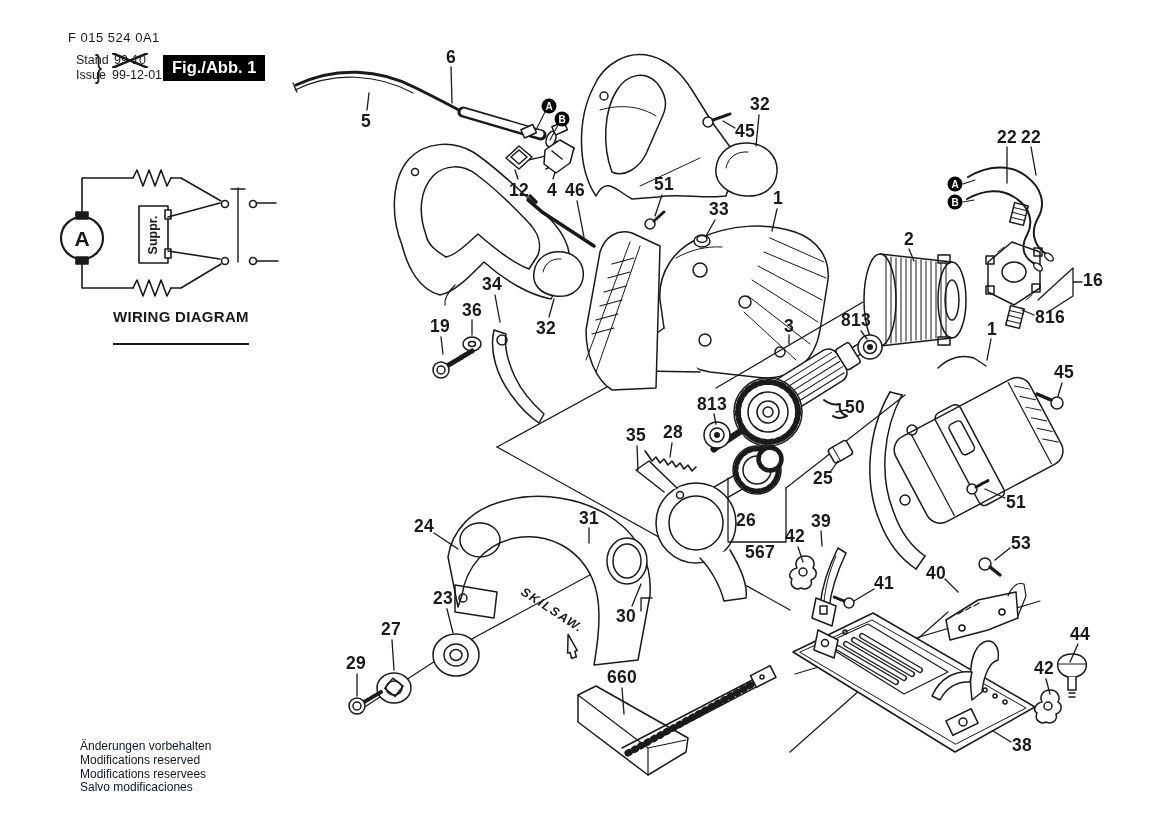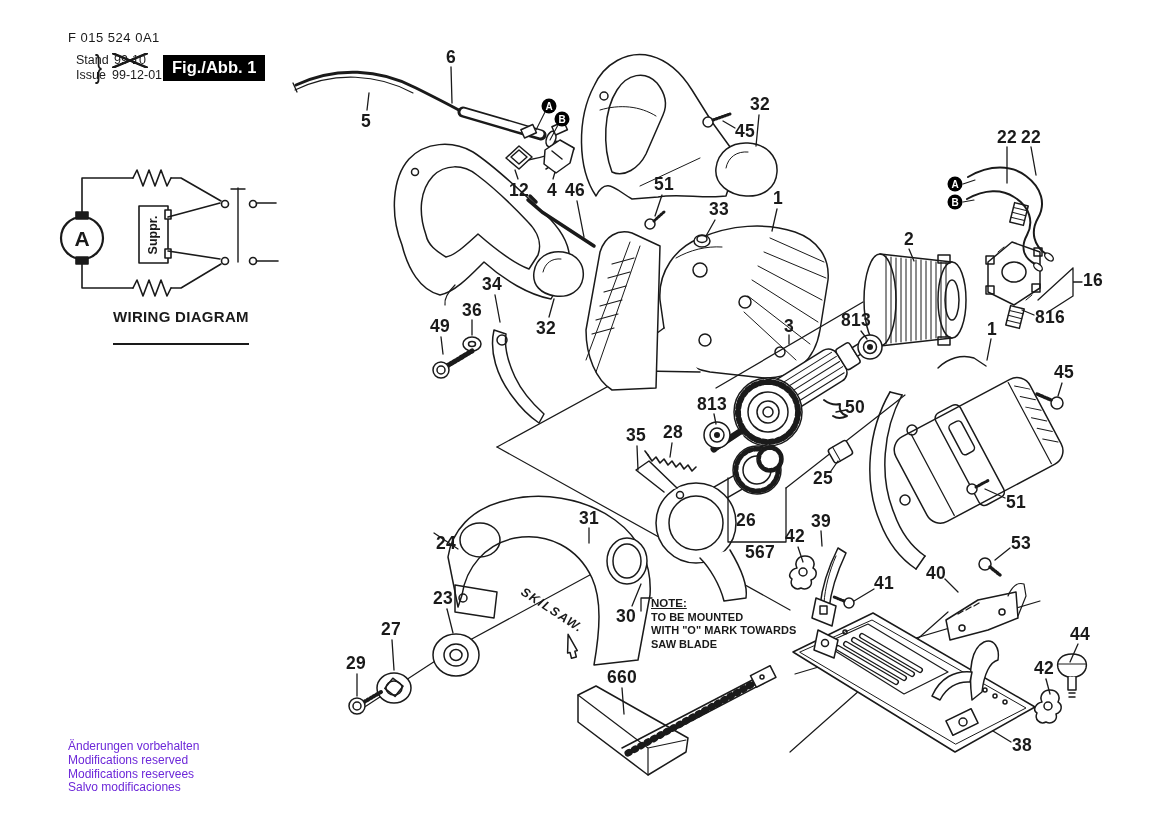--- a/index.html
+++ b/index.html
@@ -27,21 +27,21 @@
   .figbox{
     left:163px;top:55px;background:var(--boxbg);color:var(--boxtx);
     font-weight:bold;font-size:16.5px;padding:3px 9px 4px 9px;
   }
   .wiringtitle{
     left:113px;top:308px;font-weight:bold;font-size:15px;letter-spacing:.3px;
     border-bottom:2px solid var(--ink);padding-bottom:18px;
   }
   .note{left:651px;top:597px;font-weight:bold;font-size:11px;line-height:13.5px;width:160px;}
   .note .nt{text-decoration:underline;font-size:11.5px;}
-  .footer{left:68px;top:740px;font-size:12px;line-height:13.8px;color:#6d28d9;}
+  .footer{left:80px;top:740px;font-size:12px;line-height:13.8px;color:#0f172a;}
   .plabel{
     position:absolute;transform:translate(-50%,-50%);
     font-weight:bold;font-size:17.5px;letter-spacing:.3px;color:var(--ink);
     white-space:nowrap;
   }
   .callout{
     position:absolute;transform:translate(-50%,-50%);
     width:15px;height:15px;border-radius:50%;background:var(--boxbg);
     color:var(--boxtx);font-weight:bold;font-size:10px;line-height:15px;text-align:center;
   }
@@ -471,26 +471,20 @@
   </div>
   <div class="abs brace">}</div>
   <div class="abs revvals">
     <div><span class="crossed">99-10</span></div>
     <div>99-12-01</div>
   </div>
   <div class="abs figbox">Fig./Abb. 1</div>
 
   <div class="abs wiringtitle">WIRING DIAGRAM</div>
 
-  <div class="abs note">
-    <div class="nt">NOTE:</div>
-    <div>TO BE MOUNTED</div>
-    <div>WITH "O" MARK TOWARDS</div>
-    <div>SAW BLADE</div>
-  </div>
 
   <div class="abs footer">
     <div>Änderungen vorbehalten</div>
     <div>Modifications reserved</div>
     <div>Modifications reservees</div>
     <div>Salvo modificaciones</div>
   </div>
 
 <div class="plabel" style="left: 366px; top: 121px;">5</div>
     <div class="plabel" style="left: 451px; top: 57px;">6</div>
@@ -510,23 +504,23 @@
     <div class="plabel" style="left: 789px; top: 326px;">3</div>
     <div class="plabel" style="left: 856px; top: 320px;">813</div>
     <div class="plabel" style="left: 712px; top: 404px;">813</div>
     <div class="plabel" style="left: 855px; top: 407px;">50</div>
     <div class="plabel" style="left: 823px; top: 478px;">25</div>
     <div class="plabel" style="left: 992px; top: 329px;">1</div>
     <div class="plabel" style="left: 1064px; top: 372px;">45</div>
     <div class="plabel" style="left: 1016px; top: 502px;">51</div>
     <div class="plabel" style="left: 492px; top: 284px;">34</div>
     <div class="plabel" style="left: 472px; top: 310px;">36</div>
-    <div class="plabel" style="left: 440px; top: 326px;">49</div>
+    <div class="plabel" style="left: 440px; top: 326px;">19</div>
     <div class="plabel" style="left: 546px; top: 328px;">32</div>
-    <div class="plabel" style="left: 424px; top: 543px; margin-left: 22px;">24</div>
+    <div class="plabel" style="left: 424px; top: 526px;">24</div>
     <div class="plabel" style="left: 443px; top: 598px;">23</div>
     <div class="plabel" style="left: 391px; top: 629px;">27</div>
     <div class="plabel" style="left: 356px; top: 663px;">29</div>
     <div class="plabel" style="left: 589px; top: 518px;">31</div>
     <div class="plabel" style="left: 626px; top: 616px;">30</div>
     <div class="plabel" style="left: 636px; top: 435px;">35</div>
     <div class="plabel" style="left: 673px; top: 432px;">28</div>
     <div class="plabel" style="left: 746px; top: 520px;">26</div>
     <div class="plabel" style="left: 760px; top: 552px;">567</div>
     <div class="plabel" style="left: 622px; top: 677px;">660</div>

